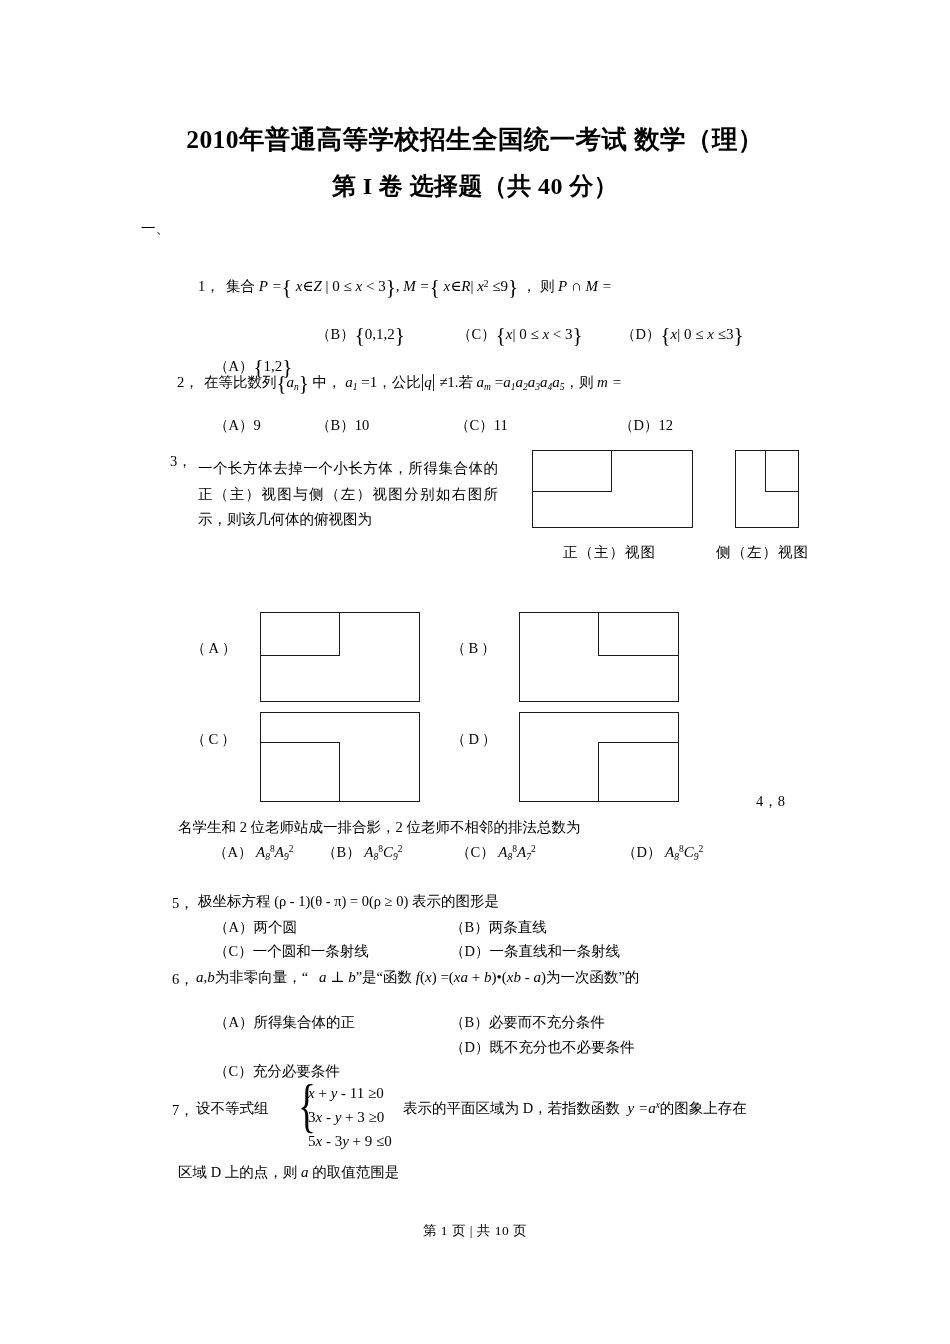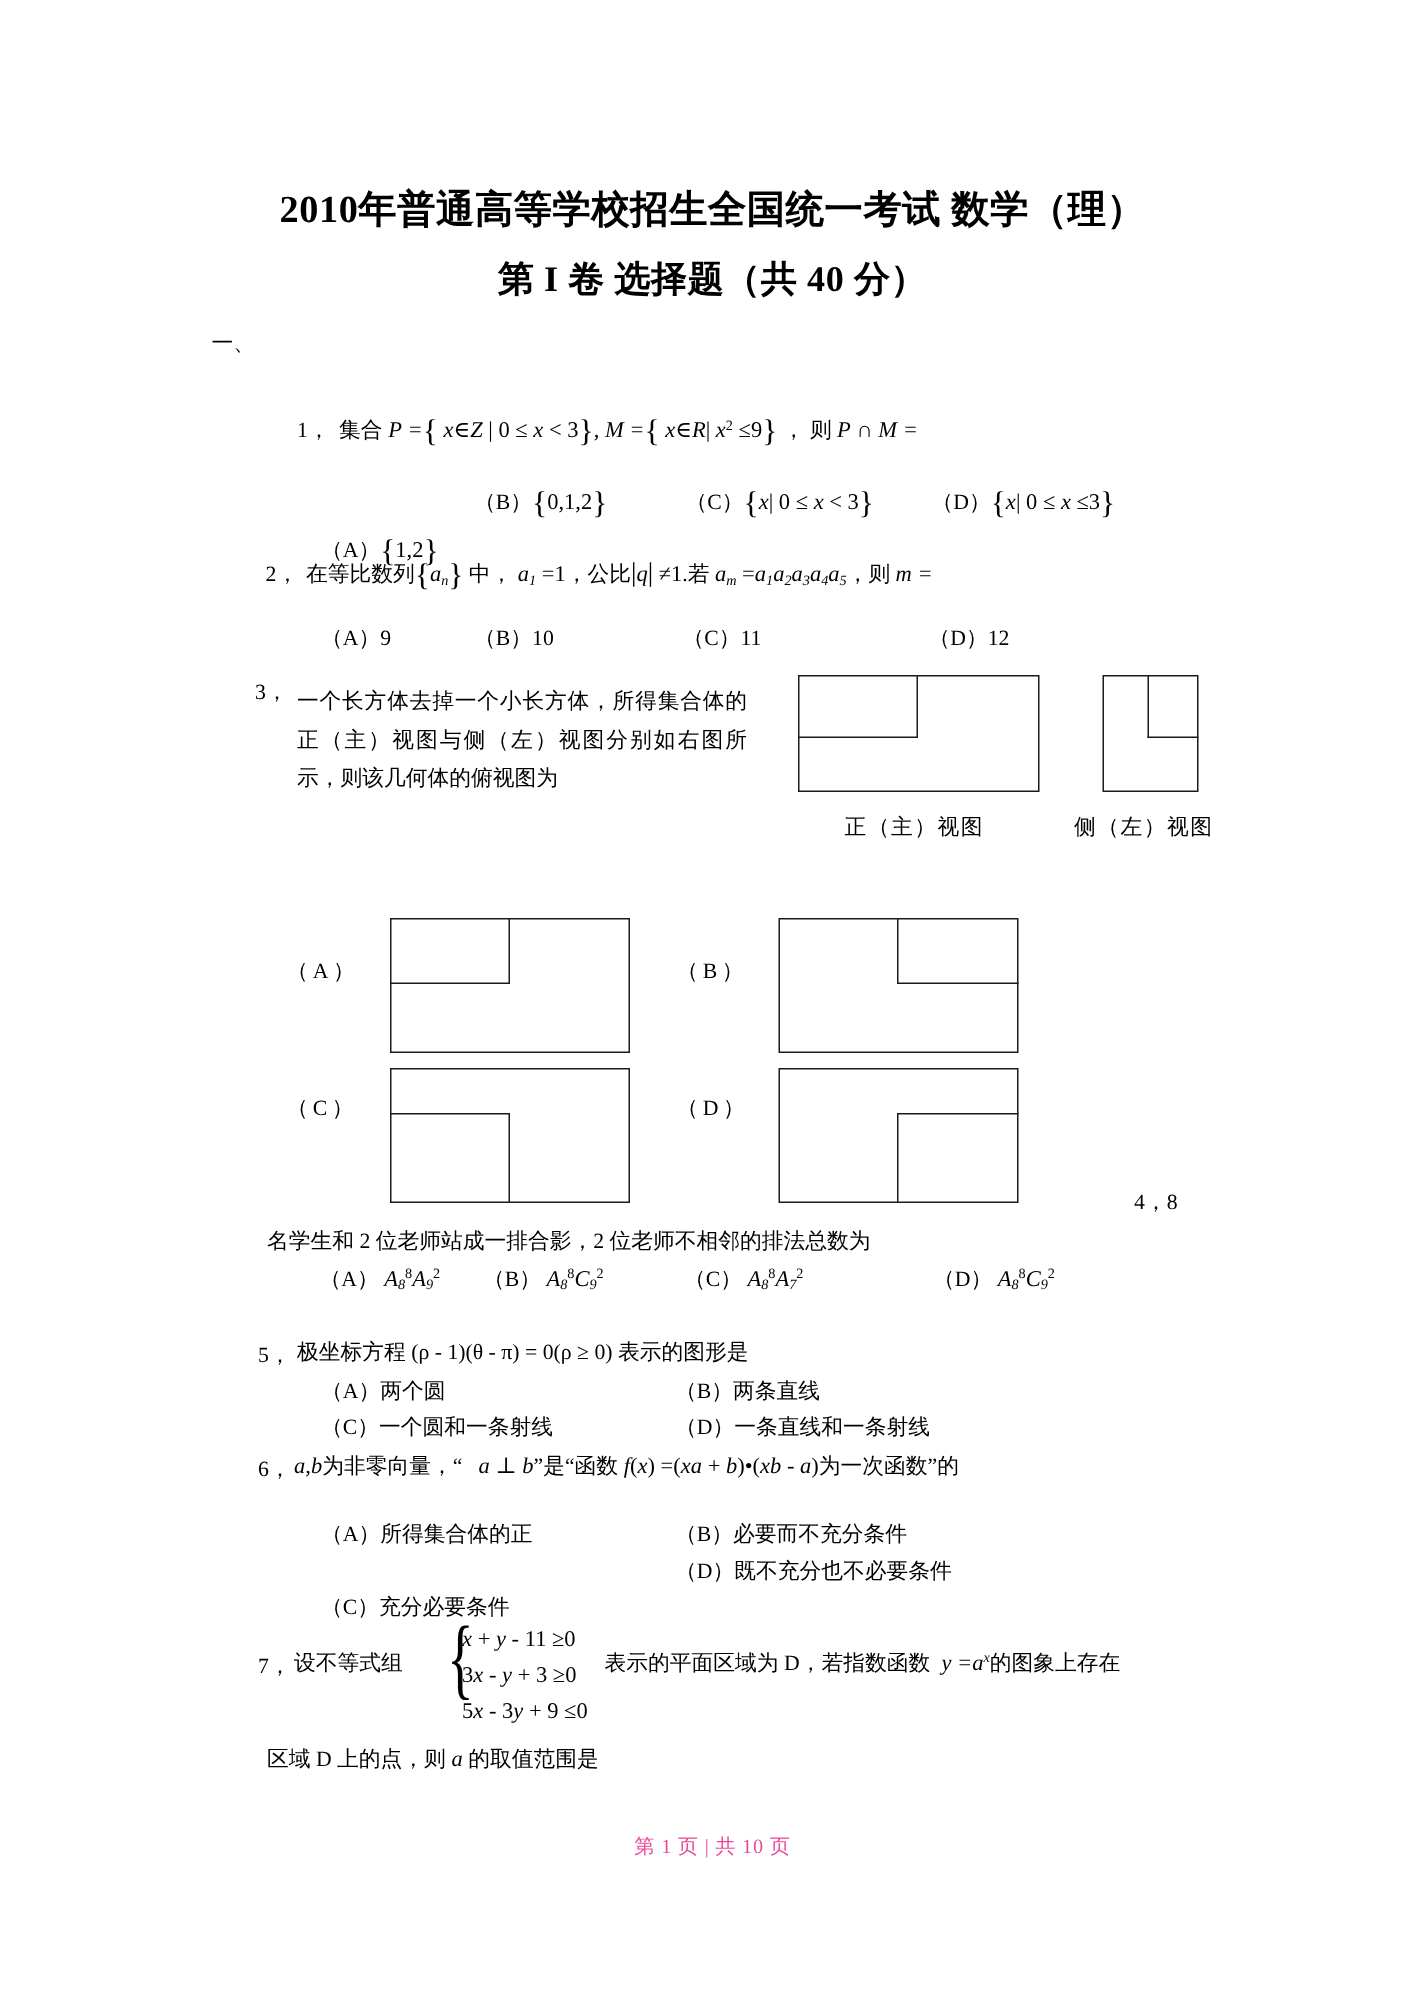--- a/index.html
+++ b/index.html
@@ -148,21 +148,21 @@
     white-space: nowrap;
   }
 
   
   .footer {
     position: absolute;
     left: 0; top: 1222px;
     width: 950px;
     text-align: center;
     font-size: 13.5px;
-    color: #ec4899;
+    color: #000000;
     letter-spacing: 0.5px;
   }
 </style>
 </head>
 <body>
 
 <div class="page">
 
   <div class="doc-title">2010年普通高等学校招生全国统一考试 数学（理）</div>
   <div class="doc-subtitle">第 I 卷 选择题（共 40 分）</div>

